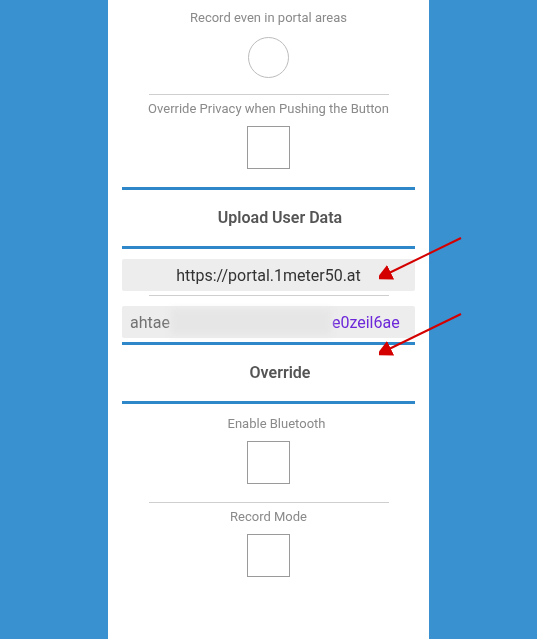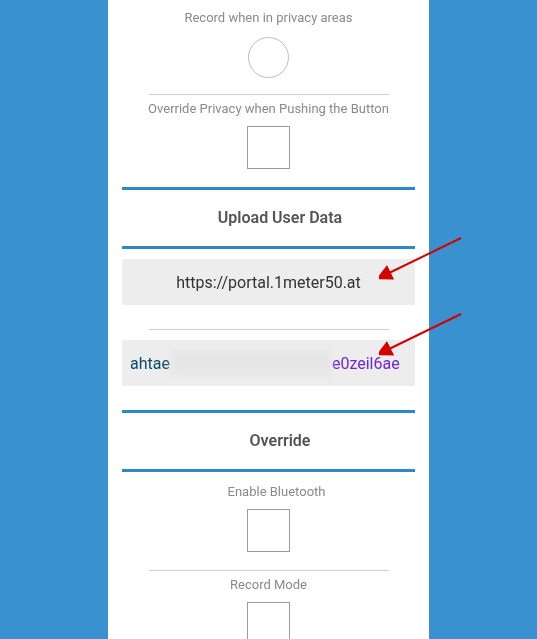--- a/index.html
+++ b/index.html
@@ -55,56 +55,56 @@
   }
   .section-heading {
     text-align: center;
     color: #555555;
     font-size: 16px;
     font-weight: 600;
     padding: 18px 0 15px 0;
     margin-left: 23px;
   }
   .input-box {
-    margin: 10px 14px 24px 14px;
+    margin: 10px 14px 4px 14px;
     background: #ededed;
     border-radius: 2px;
-    height: 46px;
+    height: 32px;
     display: flex;
     align-items: center;
     justify-content: center;
     font-size: 16px;
     color: #333;
     position: relative;
     cursor: text;
   }
   .input-box.second {
     justify-content: flex-start;
     padding: 0 8px;
   }
-  .hash-left { color: #0c4a6e; font-size: 16px; }
+  .hash-left { color: #737373; font-size: 16px; }
   .hash-right { color: #6d28d9; font-size: 16px; }
   .blur-box {
     width: 160px; height: 26px; margin: 0 1px;
     background: #e6e6e6;
     border-radius: 2px;
     filter: blur(3px);
   }
   
   .arrow {
     position: absolute;
     pointer-events: none;
   }
 </style>
 </head>
 <body>
 
 <div class="panel">
 
-  <div class="setting-label">Record when in privacy areas</div>
+  <div class="setting-label">Record even in portal areas</div>
   <div class="circle-toggle"></div>
 
   <div class="thin-divider"></div>
 
   <div class="setting-label">Override Privacy when Pushing the Button</div>
   <div class="square-toggle"></div>
 
   <div class="section-divider-wrap">
       <div class="blue-divider"></div>
     </div>

